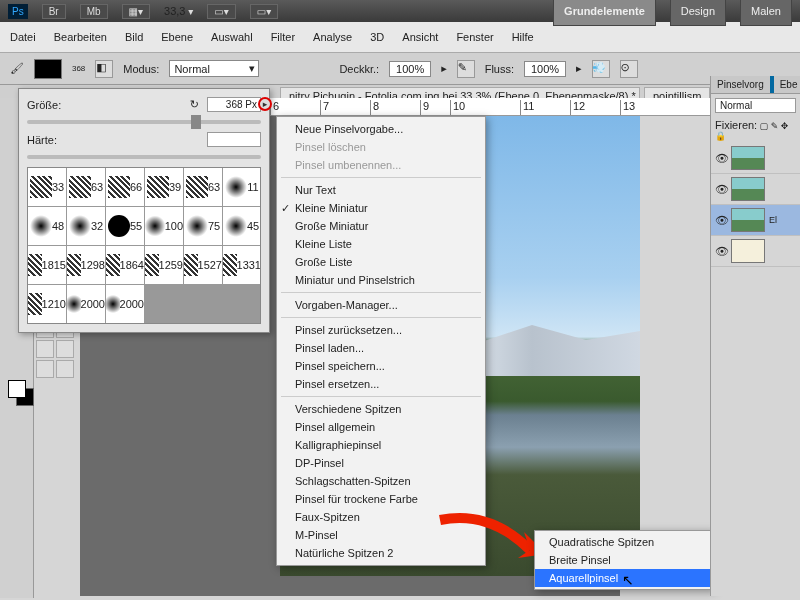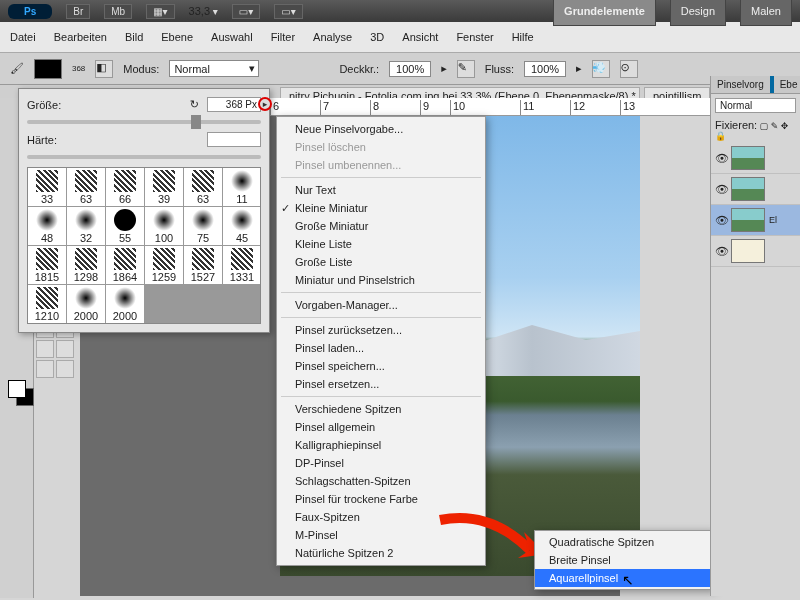--- a/index.html
+++ b/index.html
@@ -1,18 +1,18 @@
 <!DOCTYPE html>
 <html><head>
 <meta charset="utf-8">
 <style>
 *{margin:0;padding:0;box-sizing:border-box;font-family:Tahoma,Arial,sans-serif;font-size:11px;color:#222}
 body{background:#d6d6d6;width:800px;height:600px;overflow:hidden;position:relative}
 .topbar{height:22px;background:linear-gradient(#5a5a5a,#3a3a3a);display:flex;align-items:center;padding:0 8px;gap:14px}
-.topbar .ps{background:#001e36;color:#31a8ff;font-weight:bold;padding:2px 16px;border-radius:6px;font-size:10px}
+.topbar .ps{background:#001e36;color:#31a8ff;font-weight:normal;padding:2px 4px;border-radius:0;font-size:10px}
 .topbar .tb{color:#ddd;font-size:10px;border:1px solid #666;padding:1px 6px;background:#4a4a4a}
 .topbar .zoom{color:#ddd;font-size:10px}
 .topbar .wsbtn{background:#666;color:#eee;padding:8px 10px;font-size:11px;border:1px solid #444}
 .topbar .wsbtn.act{background:#8a8a8a;font-weight:bold}
 .menubar{height:22px;background:#e8e8e8;border-bottom:1px solid #aaa;display:flex;align-items:center;padding:15px 10px;gap:18px}
 .menubar span{cursor:default}
 .options{height:32px;background:#d0d0d0;border-bottom:1px solid #999;display:flex;align-items:center;padding:0 10px;gap:10px}
 .options .swatch{width:28px;height:20px;background:#000;border:1px solid #777}
 .options .sel{background:#fff;border:1px solid #888;padding:1px 4px;width:90px;display:flex;justify-content:space-between;align-items:center}
 .options .pct{background:#fff;border:1px solid #888;padding:1px 4px;width:42px;text-align:center}
@@ -30,21 +30,21 @@
 .toolbox2 .t{width:18px;height:18px;border:1px solid #aaa;background:#ddd}
 .fgbg{position:absolute;left:8px;top:380px;width:28px;height:28px}
 .fgbg .fg{position:absolute;width:18px;height:18px;background:#fff;border:1px solid #000}
 .fgbg .bg{position:absolute;left:8px;top:8px;width:18px;height:18px;background:#000;border:1px solid #666}
 .brush-panel{position:absolute;left:18px;top:88px;width:252px;background:#e4e4e4;border:1px solid #888;box-shadow:2px 2px 6px rgba(0,0,0,0.3);padding:8px}
 .brush-panel .row{display:flex;align-items:center;gap:8px;margin-bottom:8px}
 .brush-panel input[type=text]{width:54px;background:#fff;border:1px solid #999;padding:1px 3px;text-align:right;font-size:10px}
 .brush-panel .slider{flex:1;height:4px;background:#bbb;border-radius:2px;position:relative}
 .brush-panel .slider .th{position:absolute;width:10px;height:14px;background:#888;top:-5px;left:70%}
 .brush-grid{display:grid;grid-template-columns:repeat(6,38px);gap:1px;background:#999;border:1px solid #888;max-height:160px;overflow:hidden}
-.brush-grid .c{background:#fff;height:38px;display:flex;flex-direction:column;align-items:center;justify-content:center;font-size:8px}
+.brush-grid .c{background:#fff;height:38px;display:flex;align-items:center;justify-content:center;font-size:8px}
 .brush-grid .c .sw{width:22px;height:22px;background:radial-gradient(circle,#000 10%,transparent 60%);margin-bottom:1px}
 .brush-grid .c.solid .sw{background:#000;border-radius:50%}
 .brush-grid .c.soft .sw{background:radial-gradient(circle,#000 0%,transparent 70%)}
 .brush-grid .c.tex .sw{background:repeating-linear-gradient(45deg,#333 0 2px,transparent 2px 4px)}
 .fly{position:absolute;right:-3px;top:8px;width:14px;height:14px;border:2px solid #d00;border-radius:50%;display:flex;align-items:center;justify-content:center;font-size:9px;color:#333;background:#ddd}
 .ctx-menu{position:absolute;left:276px;top:116px;width:210px;background:#f2f2f2;border:1px solid #999;box-shadow:2px 2px 8px rgba(0,0,0,0.35);padding:3px 0}
 .ctx-menu .mi{padding:3px 18px;font-size:11px;cursor:default;position:relative}
 .ctx-menu .mi.dis{color:#999}
 .ctx-menu .sep{height:1px;background:#ccc;margin:3px 4px}
 .ctx-menu .chk::before{content:"✓";position:absolute;left:4px}

